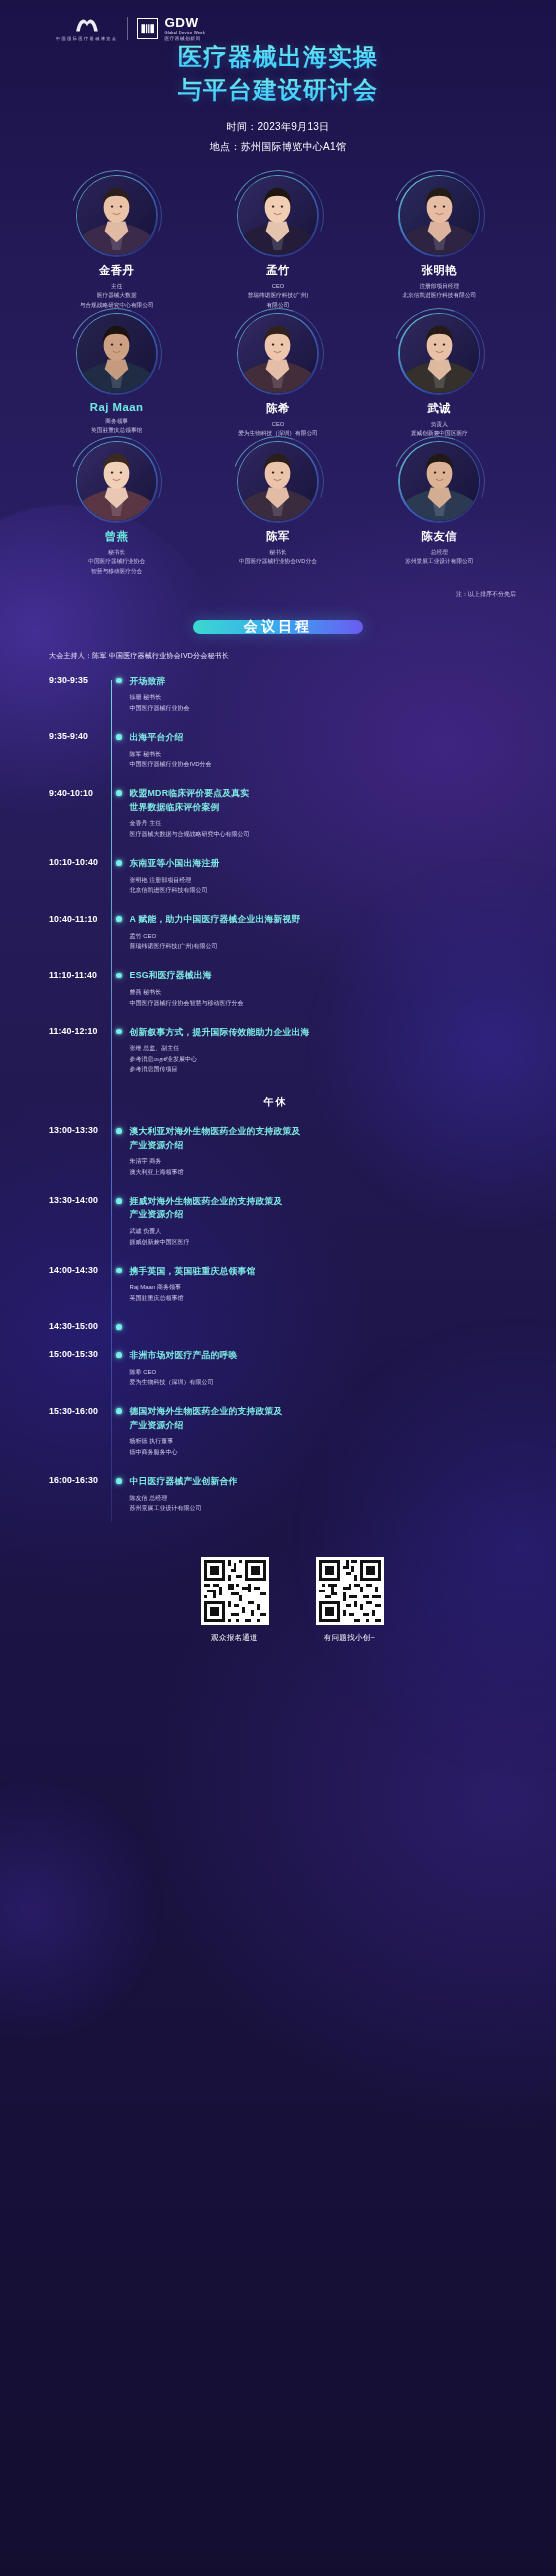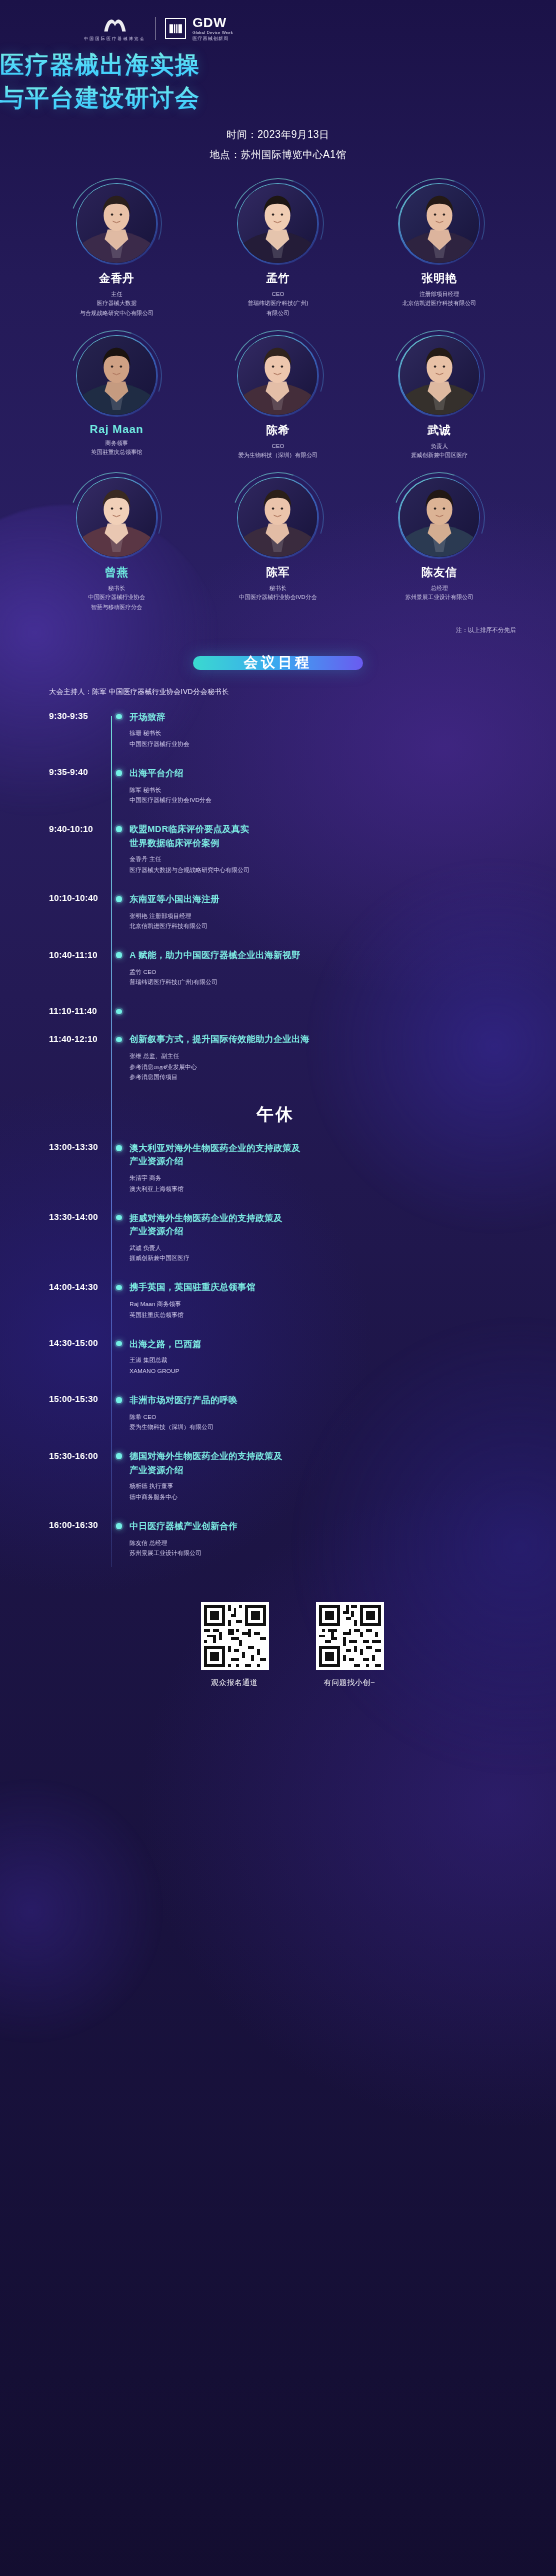--- a/index.html
+++ b/index.html
@@ -40,40 +40,40 @@
   
   .header {
     position: relative;
     padding: 15.5px 0 0 0;
     z-index: 3;
   }
   .logos {
     display: flex;
     align-items: center;
     gap: 9.3px;
-    padding-left: 84px;
+    padding-left: 56px;
   }
   .logo-cmef { display: flex; flex-direction: column; align-items: center; gap: 2.1px; }
   .logo-cmef .mark { width: 28px; height: 17.5px; position: relative; }
   .logo-cmef .mark svg { display: block; }
   .logo-cmef .cn { font-size: 4.1px; letter-spacing: 1.5px; color: #cfc9e6; }
   .logo-sep { width: 0.5px; height: 23px; background: rgba(255,255,255,0.35); }
   .logo-gdw { display: flex; align-items: center; gap: 6.2px; }
   .gdw-badge {
     width: 21.6px; height: 21.6px; border: 1px solid #fff;
     display: flex; align-items: center; justify-content: center;
   }
   .gdw-badge svg { display:block; }
   .gdw-text .big {
     font-size: 13.4px; font-weight: bold; letter-spacing: 0.5px; line-height: 1;
   }
   .gdw-text .mid { font-size: 3.9px; letter-spacing: 0.3px; color: #e8e4f7; margin-top: 1.5px; }
   .gdw-text .cn2 { font-size: 4.6px; letter-spacing: 0.6px; color: #cfc9e6; margin-top: 1px; }
 
-  .title-wrap { margin-top: 8px; }
+  .title-wrap { text-align: center; margin-top: 0; }
   .title-1, .title-2 {
     font-size: 24px;
     font-weight: bold;
     letter-spacing: 1px;
     line-height: 1.35;
     background: linear-gradient(180deg, #7ef0e0 0%, #4fd8ff 55%, #38c7f5 100%);
     -webkit-background-clip: text;
     background-clip: text;
     color: transparent;
     text-shadow: 0 0 11.3px rgba(60,200,240,0.25);
@@ -81,21 +81,21 @@
   .meta { text-align: center; margin-top: 11.3px; font-size: 10px; color: #ffffff; line-height: 2.0; letter-spacing: 0.3px; }
 
   
   .speakers {
     position: relative;
     z-index: 3;
     margin-top: 17.5px;
     padding: 0 36px;
     display: grid;
     grid-template-columns: repeat(3, 1fr);
-    row-gap: 16px;
+    row-gap: 2px;
     justify-items: center;
   }
   .spk { width: 144px; text-align: center; }
   .photo-wrap {
     width: 82px; height: 82px; margin: 0 auto;
     position: relative;
   }
   .photo-ring {
     position: absolute; inset: 0;
     border-radius: 50%;
@@ -199,21 +199,21 @@
   .row .who {
     margin-top: 4.1px;
     font-size: 6px;
     color: #d6d0ef;
     line-height: 1.75;
   }
   .lunch {
     position: relative; z-index: 3;
     text-align: center;
     margin: 3.1px 0 15.5px 0;
-    font-size: 17px;
+    font-size: 10px;
     font-weight: bold;
     letter-spacing: 2.1px;
     color: #ffffff;
   }
 
   
   .footer {
     position: relative; z-index: 3;
     margin-top: 26px;
     padding-bottom: 21.6px;
@@ -594,20 +594,24 @@
           <div class="body">
             <div class="topic">A 赋能，助力中国医疗器械企业出海新视野</div>
             <div class="who">孟竹  CEO<br>普瑞纬诺医疗科技(广州)有限公司</div>
           </div>
         </div>
         <div class="row">
           <div class="time">11:10-11:40</div>
           <div class="dot-col">
             <div class="dot"></div>
           </div>
+          <div class="body">
+            <div class="topic">ESG和医疗器械出海</div>
+            <div class="who">曾燕  秘书长<br>中国医疗器械行业协会智慧与移动医疗分会</div>
+          </div>
         </div>
         <div class="row">
           <div class="time">11:40-12:10</div>
           <div class="dot-col">
             <div class="dot"></div>
           </div>
           <div class="body">
             <div class="topic">创新叙事方式，提升国际传效能助力企业出海</div>
             <div class="who">张维  总监、副主任<br>参考消息தைళ业发展中心<br>参考消息国传项目</div>
           </div>
@@ -640,24 +644,20 @@
           </div>
           <div class="body">
             <div class="topic">携手英国，英国驻重庆总领事馆</div>
             <div class="who">Raj Maan  商务领事<br>英国驻重庆总领事馆</div>
           </div>
         </div>
         <div class="row">
           <div class="time">14:30-15:00</div>
           <div class="dot-col">
             <div class="dot"></div>
-          </div>
-          <div class="body">
-            <div class="topic">出海之路，巴西篇</div>
-            <div class="who">王淑  集团总裁<br>XAMANO GROUP</div>
           </div>
         </div>
         <div class="row">
           <div class="time">15:00-15:30</div>
           <div class="dot-col">
             <div class="dot"></div>
           </div>
           <div class="body">
             <div class="topic">非洲市场对医疗产品的呼唤</div>
             <div class="who">陈希  CEO<br>爱为生物科技（深圳）有限公司</div>

